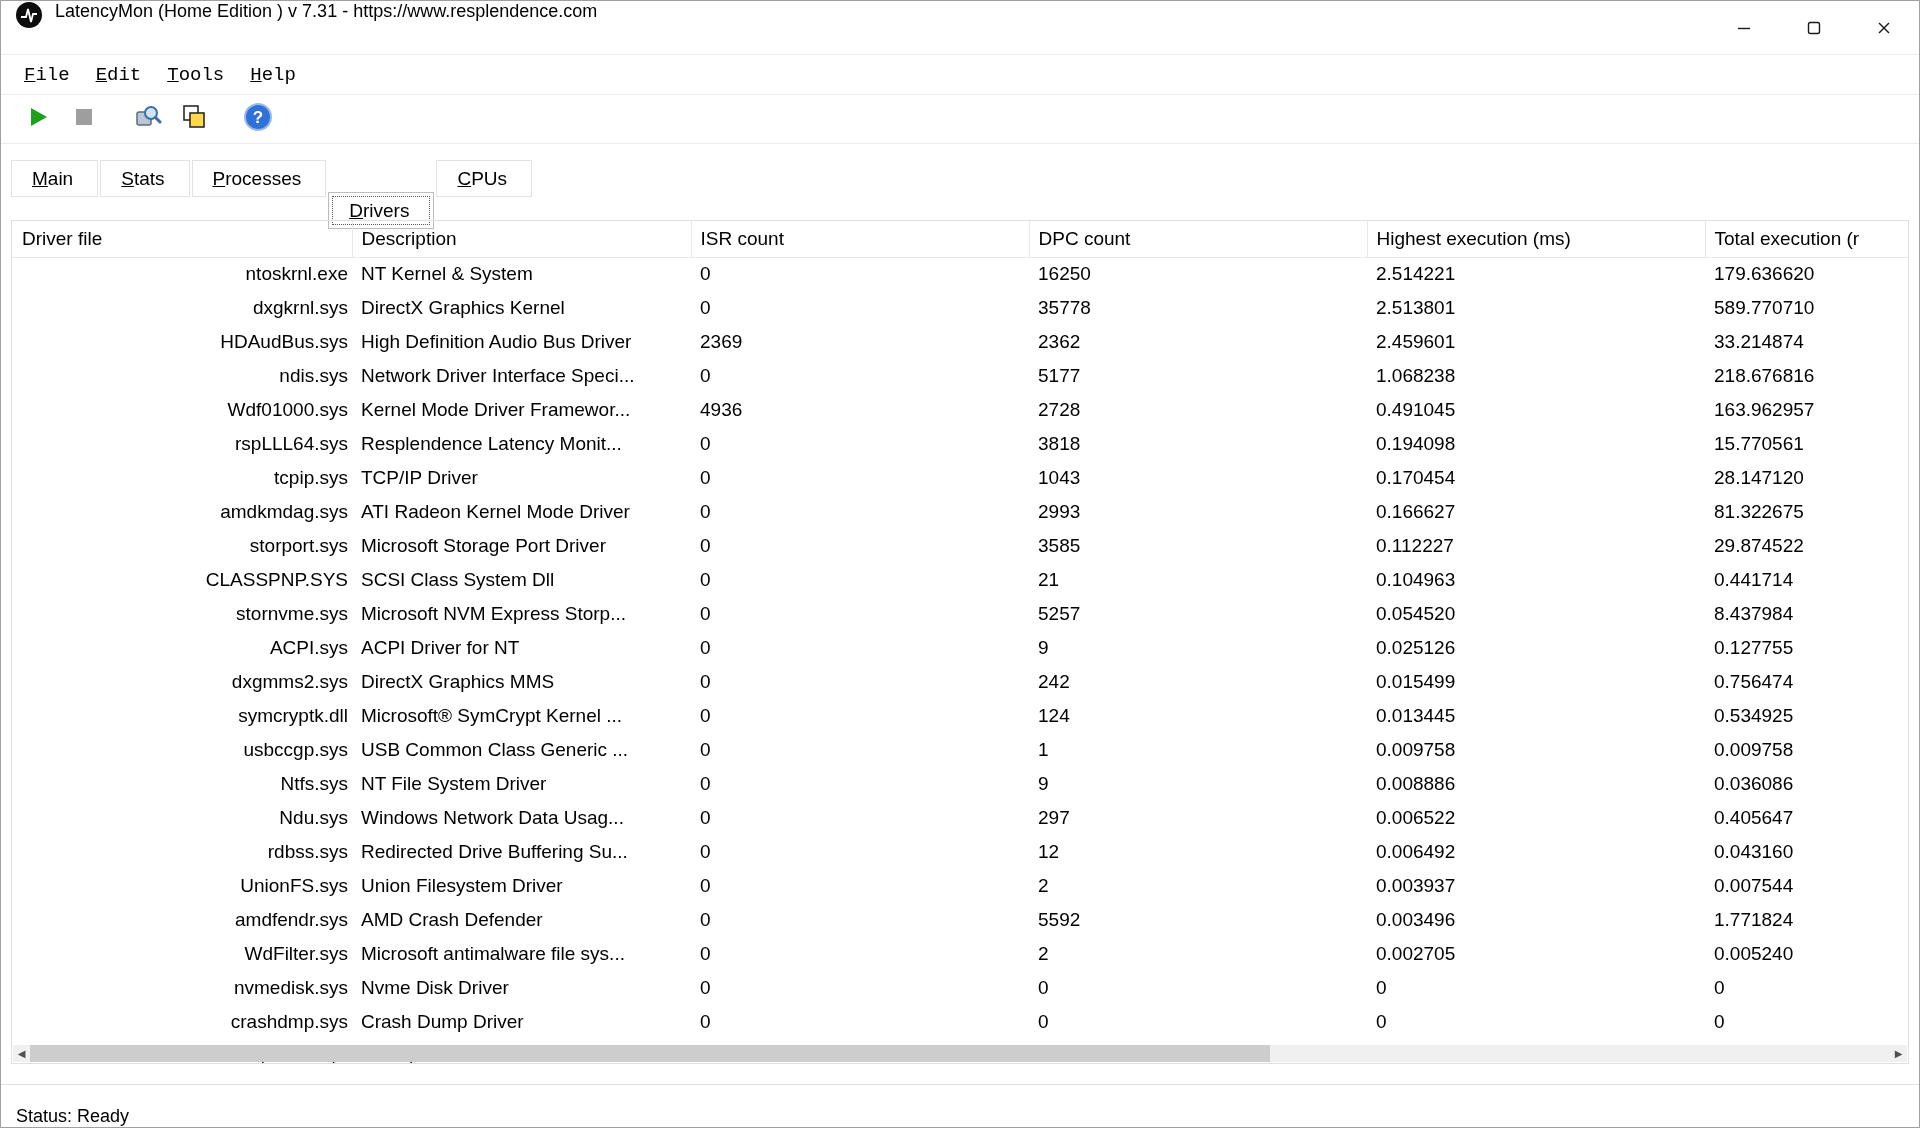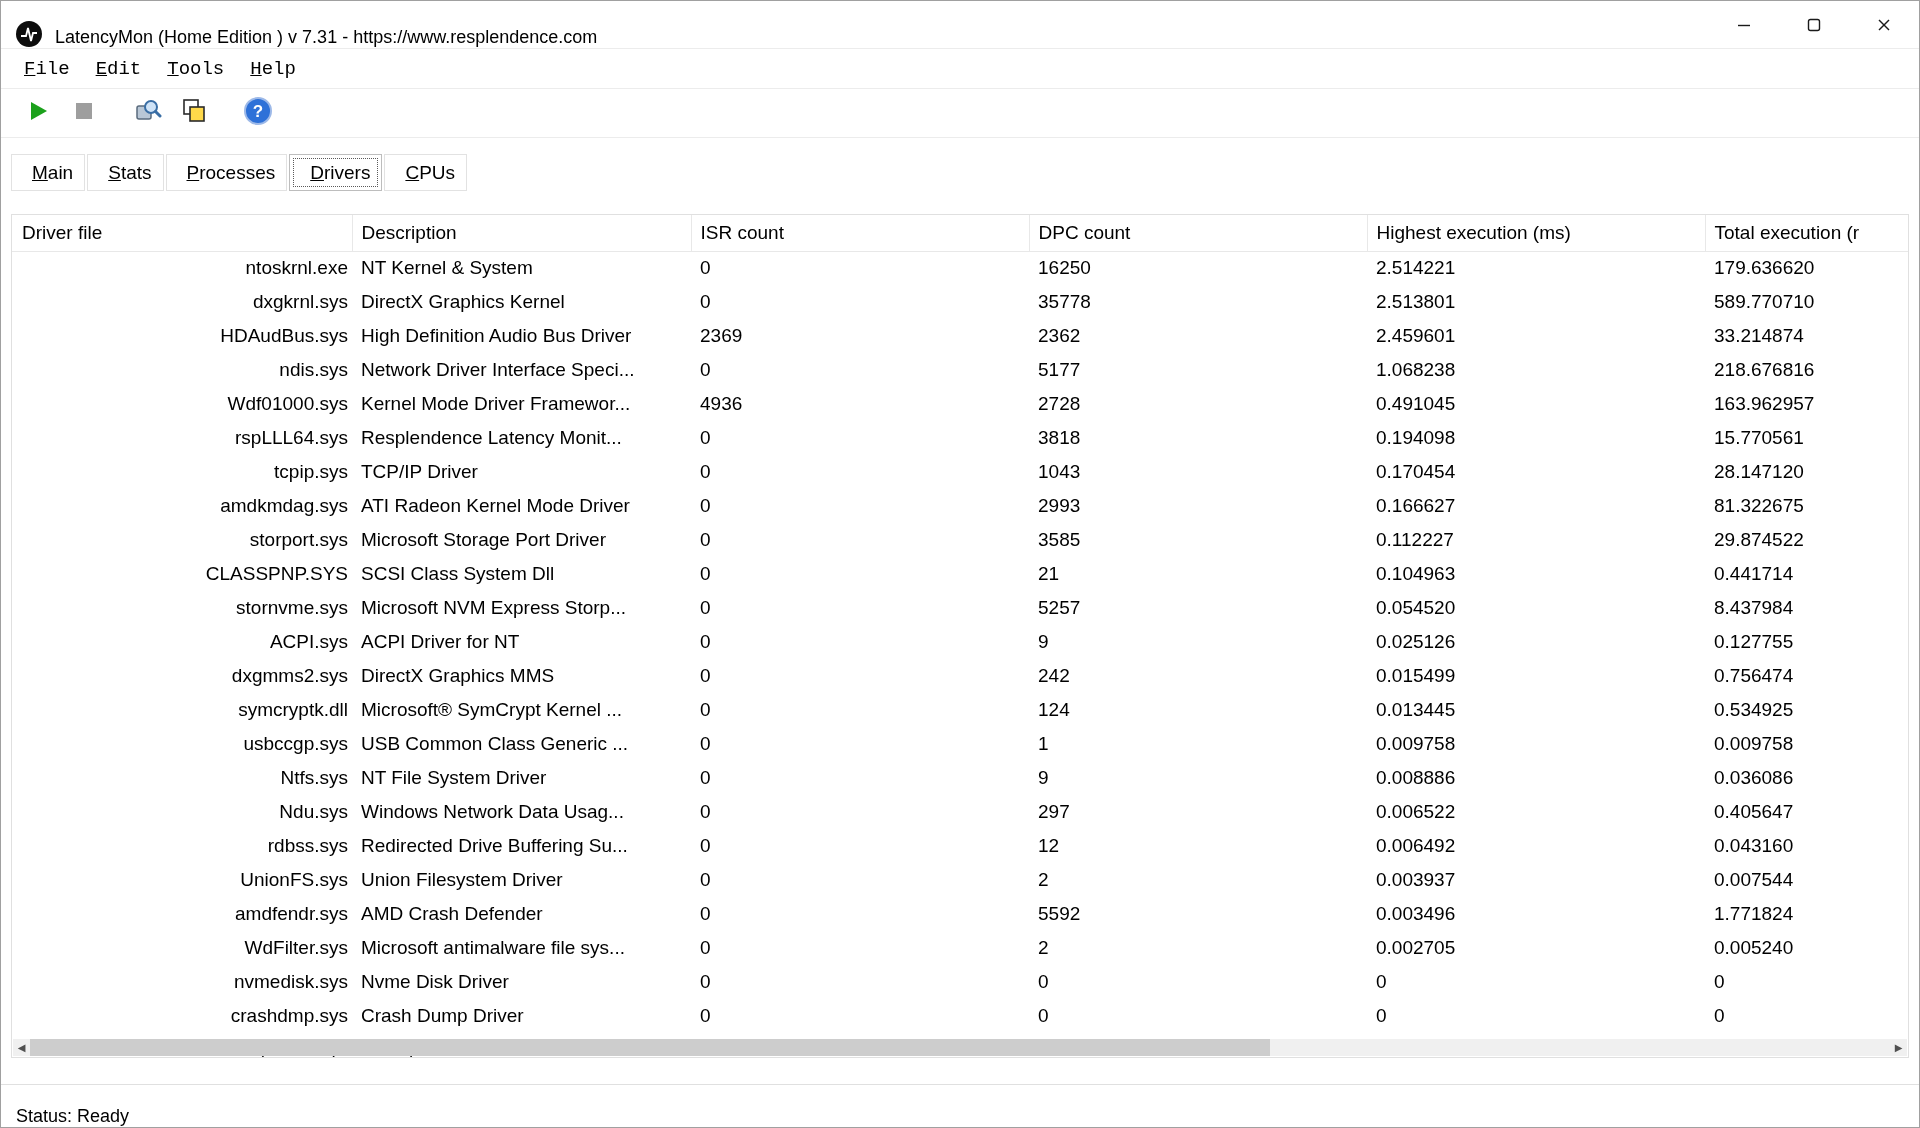--- a/index.html
+++ b/index.html
@@ -8,23 +8,23 @@
     font-family: "Liberation Sans", "DejaVu Sans", sans-serif;
     color: #000;
     background: #fff;
     border: 1px solid #a0a0a0;
     display: flex;
     flex-direction: column;
   }
 
   
   .titlebar {
-    height: 48px;
-    display: flex;
-    align-items: flex-end;
+    height: 54px;
+    display: flex;
+    align-items: flex-start;
     padding-left: 14px;
     border-bottom: 1px solid #ececec;
     flex: none;
   }
   .app-icon { width: 28px; height: 28px; margin-right: 12px; flex: none; }
   .title { font-size: 18px; white-space: nowrap; }
   .win-controls { margin-left: auto; display: flex; height: 100%; }
   .win-btn {
     width: 70px; height: 100%;
     display: flex; align-items: center; justify-content: center;
@@ -62,30 +62,31 @@
   .tabstrip {
     height: 68px;
     padding: 16px 0 0 10px;
     display: flex;
     align-items: flex-start;
     flex: none;
   }
   .tab {
     font-size: 19px;
     height: 37px;
-    padding: 7px 11px 0 20px;
+    padding: 7px 24px 0 20px;
     border: 1px solid #e2e2e2;
     background: #fff;
     margin-right: 2px;
     white-space: nowrap;
   }
   .tab.active {
     border-color: #bdbdbd;
     outline: 1px dotted #5a5a5a;
     outline-offset: -5px;
+    margin-top: 32px;
   }
 
   
   .table-wrap {
     position: relative;
     margin: 8px 10px;
     height: 844px;
     border: 1px solid #e0e0e0;
     overflow: hidden;
     flex: none;

